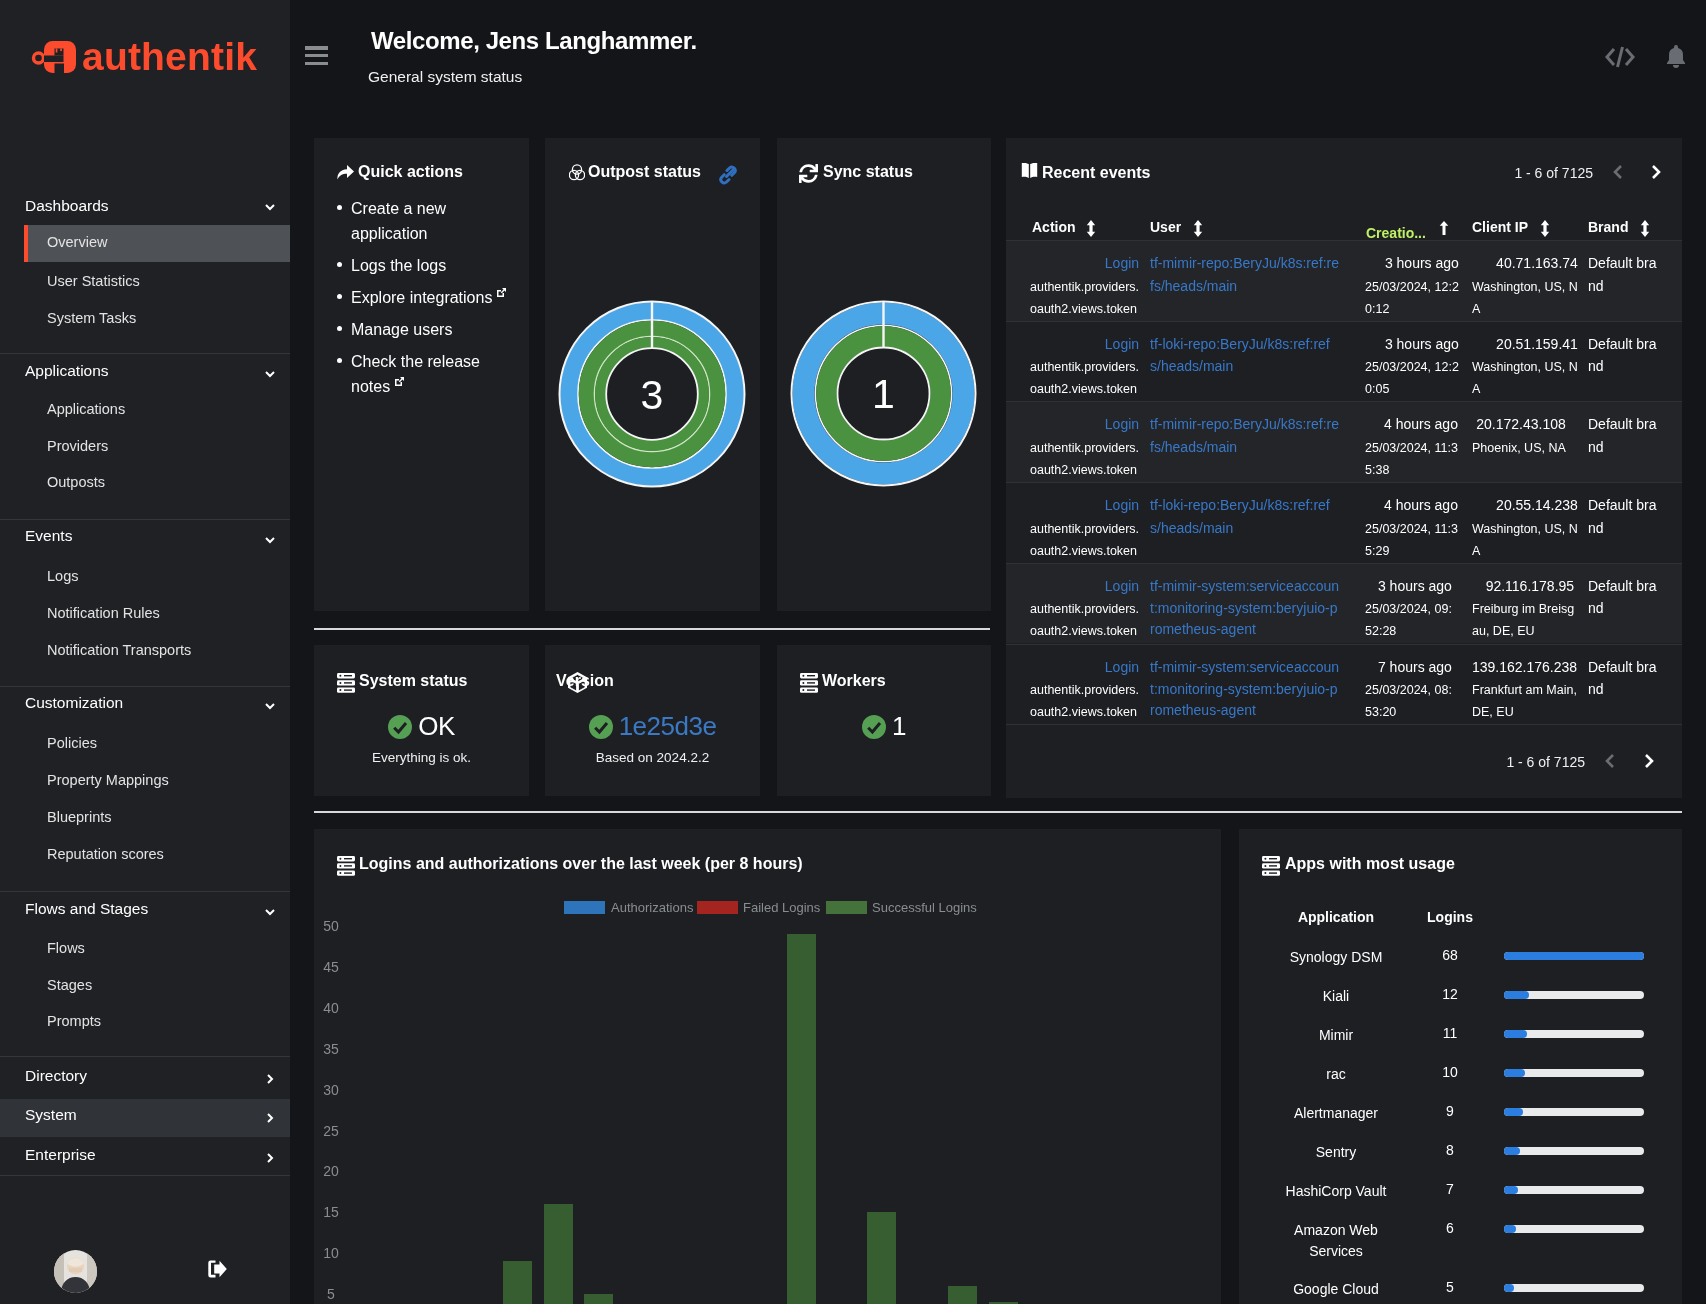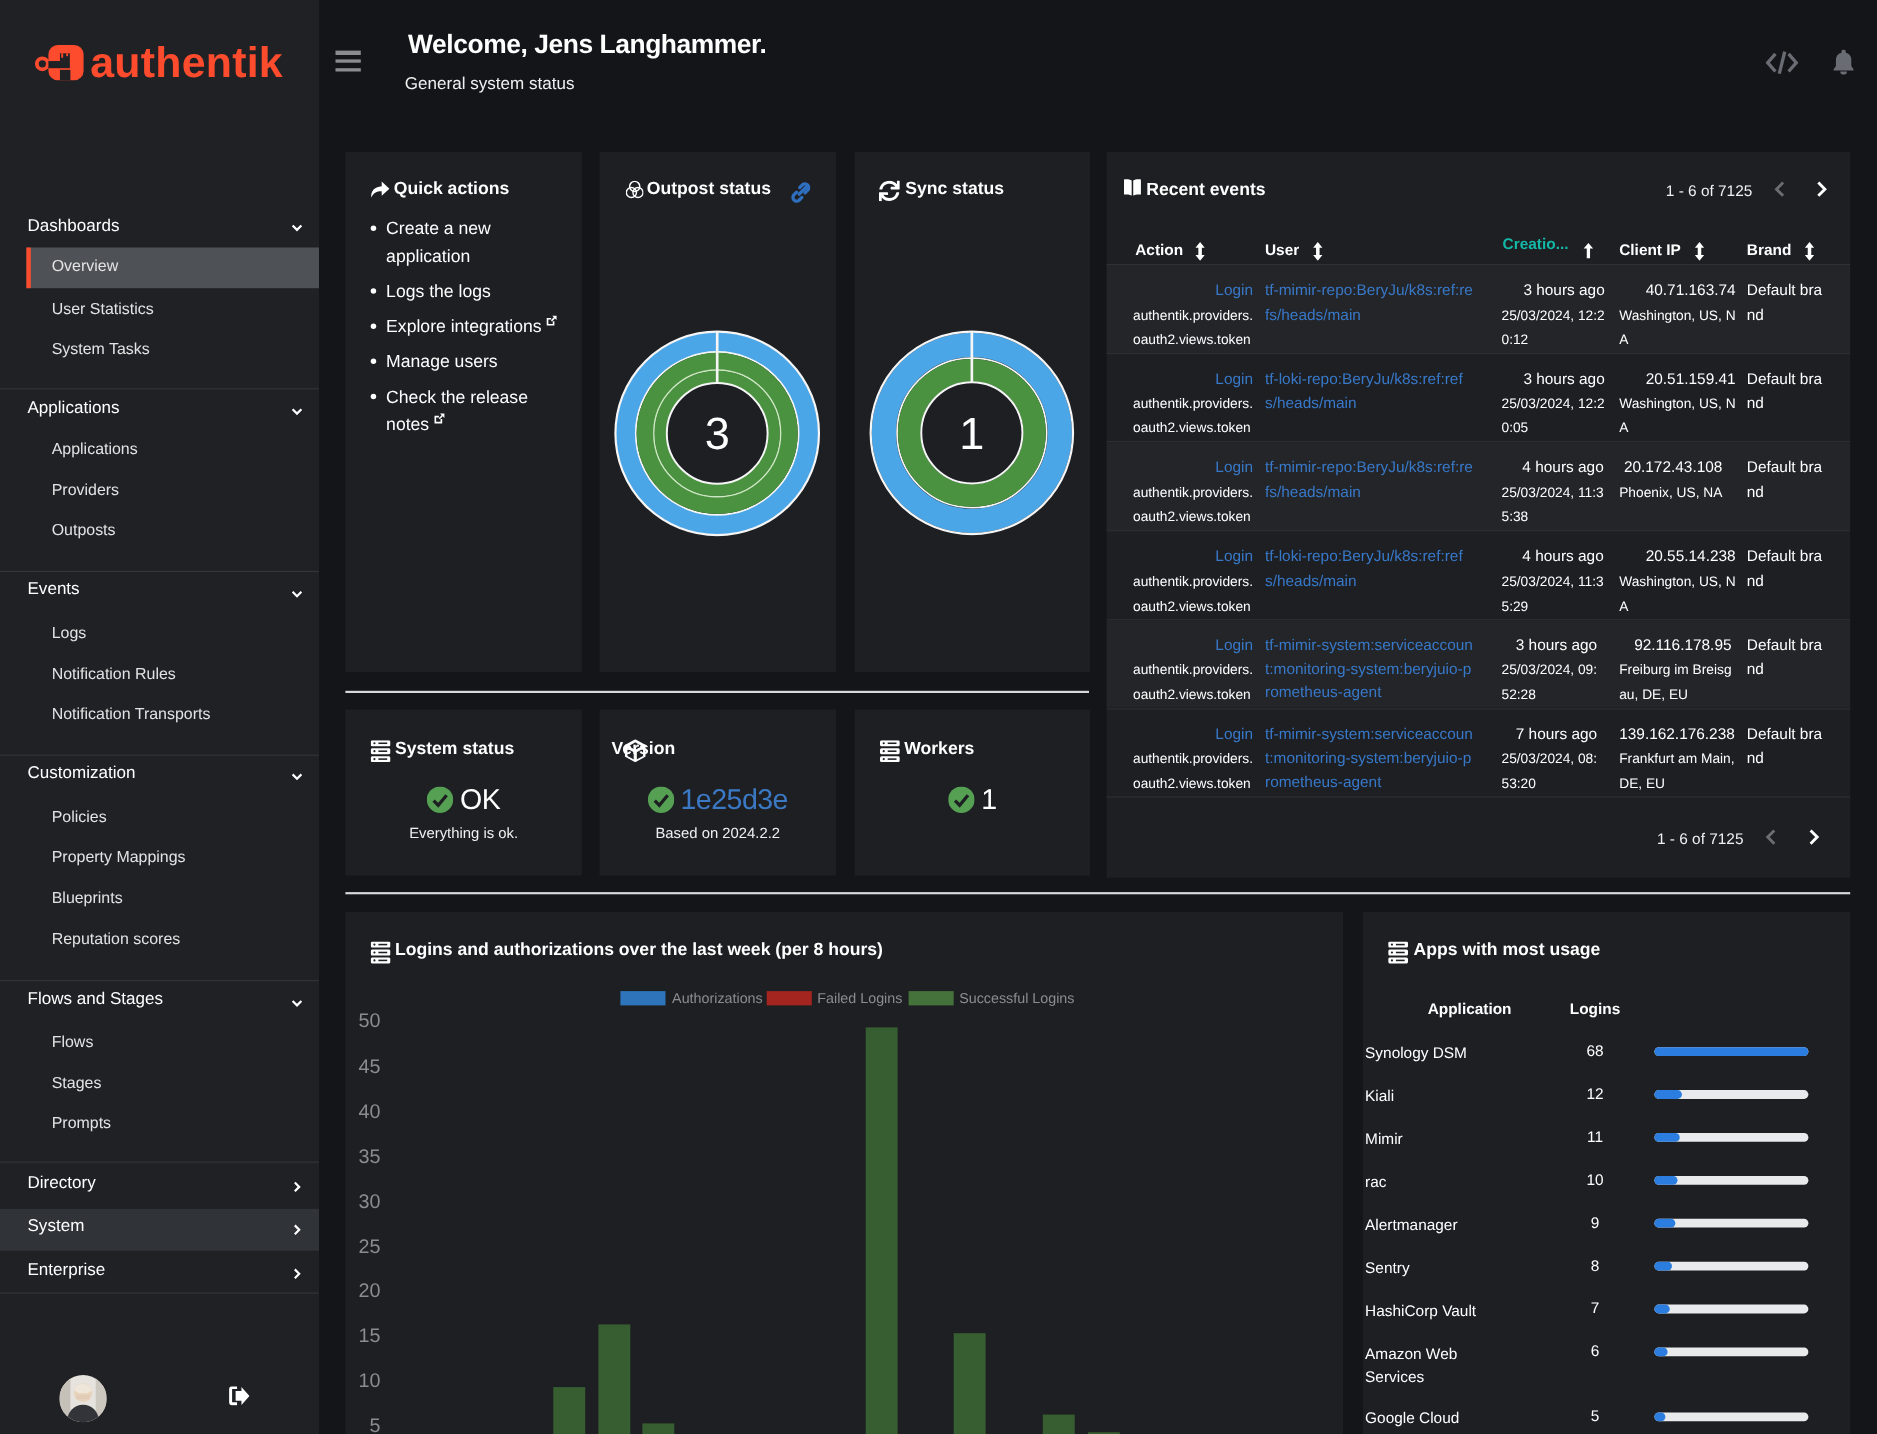--- a/index.html
+++ b/index.html
@@ -37,26 +37,26 @@
 
 .ev-head { position:absolute; font-size:14px; font-weight:bold; color:#fff; }
 .link { color:#3878c8; }
 .cell.link { color:#3878c8; }
 .rowline { position:absolute; left:1006px; width:676px; height:1px; background:#2e3135; }
 .cell { position:absolute; font-size:14px; line-height:21px; color:#fff; }
 .l1 { display:block; line-height:20px; margin-bottom:2.5px;text-align:right; }
 .cellsub { font-size:12.5px; }
 .pag { font-size:14px; color:#f0f0f0; }
 
-.ylabel { position:absolute; width:30px; text-align:right; font-size:18px; color:#8a8d90; }
+.ylabel { position:absolute; width:30px; text-align:center; font-size:14px; color:#8a8d90; }
 .bar { position:absolute; background:#375e30; }
 .sw { position:absolute; top:901px; width:41px; height:13px; }
 .lgt { position:absolute; top:900px; font-size:13px; color:#8a8d90; }
 
-.u-app { position:absolute; width:190px; font-size:14px; color:#fff; line-height:20.5px; }
+.u-app { position:absolute; width:190px; text-align:center; font-size:14px; color:#fff; line-height:20.5px; }
 .u-log { position:absolute; width:60px; text-align:center; font-size:14px; color:#fff; }
 .u-track { position:absolute; left:1504px; width:140px; height:8px; border-radius:4px; background:#e9eaeb; }
 .u-fill { position:absolute; left:0; top:0; height:8px; border-radius:4px; background:#2b7de0; }
 .u-h { position:absolute; font-size:14px; font-weight:bold; color:#fff; text-align:center; }
 </style>
 </head>
 <body>
 
 <div class="sidebar">
   <svg class="abs" style="left:30px;top:36px" width="240" height="46" viewBox="0 0 240 46">
@@ -315,21 +315,21 @@
 <div class="cardtitle abs" style="left:1042px;top:164px">Recent events</div>
 <div class="pag abs" style="left:1493px;top:165px;width:100px;text-align:right">1 - 6 of 7125</div>
 <svg class="abs" style="left:1612px;top:164px" width="11" height="16" viewBox="0 0 11 16">
     <path d="M9 2 L3 8 L9 14" stroke="#6a6e73" stroke-width="2.6" fill="none"></path>
   </svg>
 <svg class="abs" style="left:1651px;top:164px" width="11" height="16" viewBox="0 0 11 16">
     <path d="M2 2 L8 8 L2 14" stroke="#fff" stroke-width="2.6" fill="none"></path>
   </svg>
 
 <div class="ev-head" style="left:1032px;top:219px">Action</div>
-<div class="ev-head" style="left:1366px;top:213px;color:#14b8a6">Creatio...</div>
+<div class="ev-head" style="left:1366px;top:225px;color:#bef264">Creatio...</div>
 <div class="ev-head" style="left:1150px;top:219px">User</div>
 <div class="ev-head" style="left:1472px;top:219px">Client IP</div>
 <div class="ev-head" style="left:1588px;top:219px">Brand</div>
 
 <svg class="abs" style="left:1086px;top:220px" width="10" height="17" viewBox="0 0 10 17">
     <path d="M5 0 L9.2 5.2 H6.6 V11.8 H9.2 L5 17 L0.8 11.8 H3.4 V5.2 H0.8 z" fill="#fff"></path>
   </svg>
 <svg class="abs" style="left:1193px;top:220px" width="10" height="17" viewBox="0 0 10 17">
     <path d="M5 0 L9.2 5.2 H6.6 V11.8 H9.2 L5 17 L0.8 11.8 H3.4 V5.2 H0.8 z" fill="#fff"></path>
   </svg>

